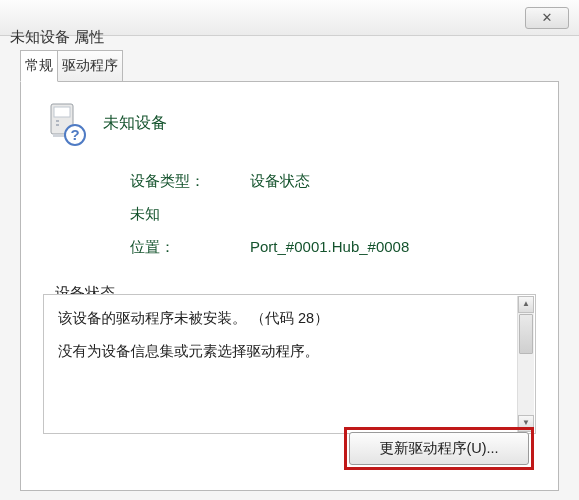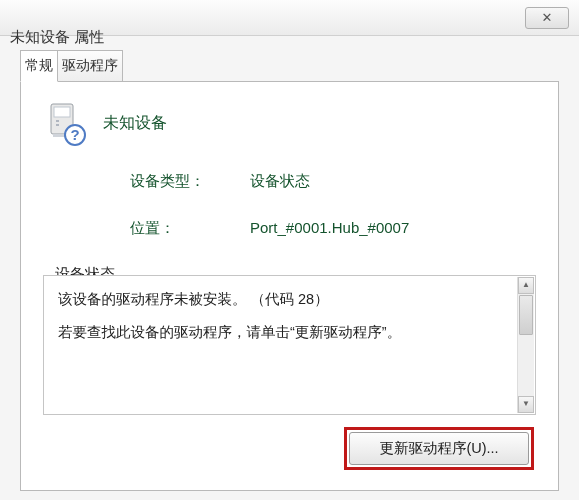--- a/index.html
+++ b/index.html
@@ -225,32 +225,33 @@
         </div>
         <div class="device-name">未知设备</div>
       </div>
 
       <div class="info-grid">
         <div class="info-row">
           <div class="info-label">设备类型：</div>
           <div class="info-value">设备状态</div>
         </div>
         <div class="info-row">
+          <div class="info-value">未知</div>
         </div>
         <div class="info-row">
           <div class="info-label">位置：</div>
-          <div class="info-value">Port_#0001.Hub_#0007</div>
+          <div class="info-value">Port_#0001.Hub_#0008</div>
         </div>
       </div>
 
       <div class="status-group">
         <div class="group-label">设备状态</div>
         <div class="status-box">
           <p>该设备的驱动程序未被安装。 （代码 28）</p>
-          <p>若要查找此设备的驱动程序，请单击“更新驱动程序”。</p>
+          <p>没有为设备信息集或元素选择驱动程序。</p>
           <div class="status-scroll">
             <div class="scroll-btn">▲</div>
             <div class="scroll-thumb"></div>
             <div class="scroll-btn bottom">▼</div>
           </div>
         </div>
       </div>
 
       <div class="update-btn-wrap">
         <button class="update-btn">更新驱动程序(U)...</button>

